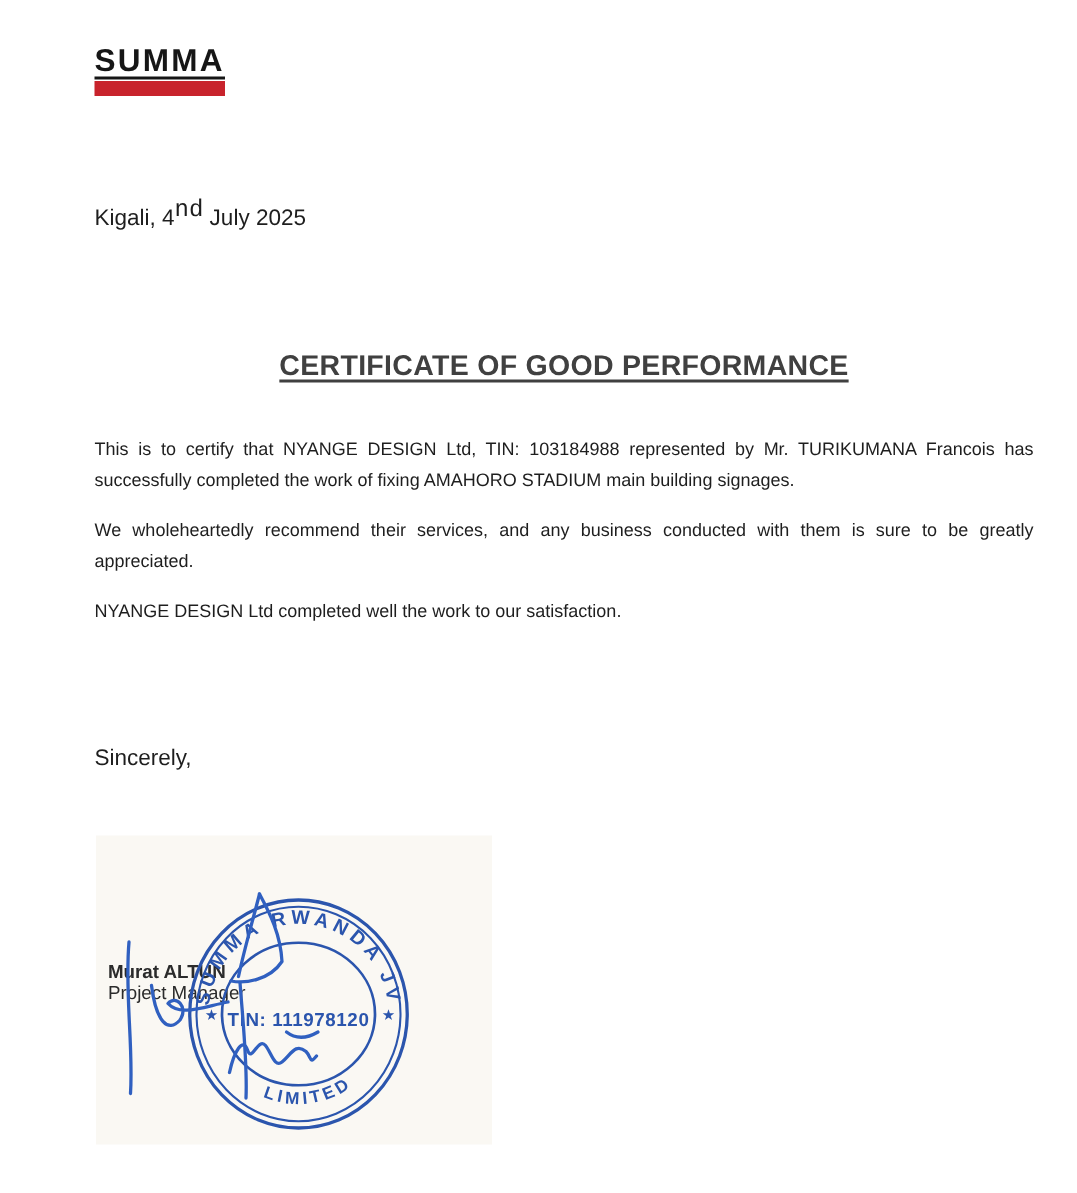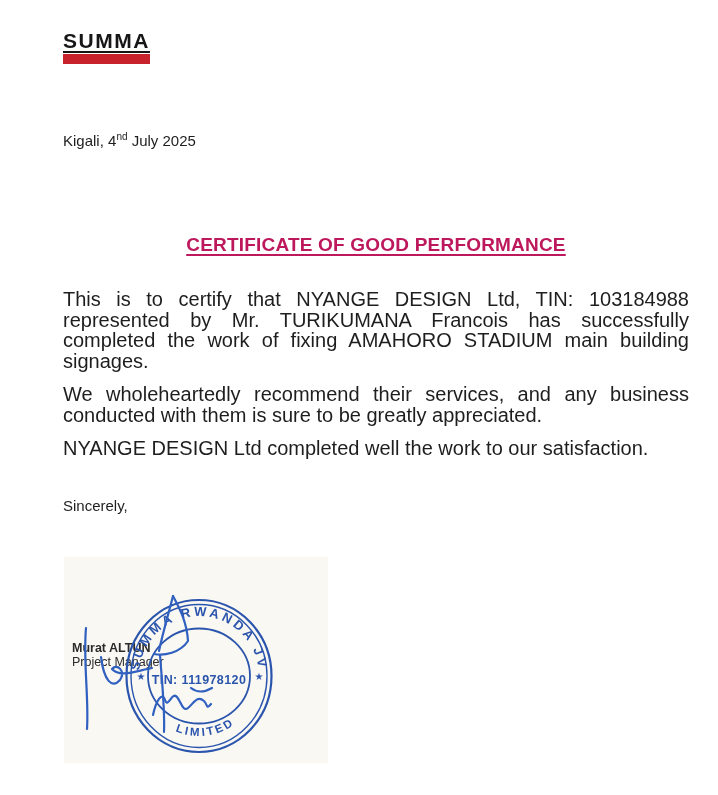--- a/index.html
+++ b/index.html
@@ -17,33 +17,33 @@
   .logo { position:absolute; left:47px; top:31px; display:inline-block; }
   .logo-word {
     font-size:21px; font-weight:700; letter-spacing:1.5px;
     color:#161616; line-height:20px;
     border-bottom:2.5px solid #161616;
     padding-bottom:0px;
   }
   .logo-bar { height:10px; background:#c8232c; margin-top:1px; }
   
   .date { position:absolute; left:47px; top:131px; font-size:15px; }
-  .date sup { font-size:10px; vertical-align:super; }
+  .date sup { font-size:16px; vertical-align:super;font-family:Liberation Mono, monospace; }
   
   .title-wrap { position:absolute; left:47px; width:626px; top:234px; text-align:center; }
   .title {
     display:inline-block;
-    font-size:19px; font-weight:700; color:#be185d;
+    font-size:19px; font-weight:700; color:#404040;
     text-decoration:underline;
     text-decoration-thickness:2px;
     text-underline-offset:3px;
     letter-spacing:0.2px;
   }
   
-  .body { position:absolute; left:47px; width:626px; top:289px; font-size:20px; line-height:20.5px; }
+  .body { position:absolute; left:47px; width:626px; top:289px; font-size:12px; line-height:20.5px; }
   .body p { text-align:justify; margin-bottom:13px; }
   .closing { position:absolute; left:47px; top:497px; font-size:15px; }
   
   .scan {
     position:absolute; left:48px; top:557px;
     width:264px; height:206px;
     background:#faf8f3;
   }
   .signer { position:absolute; left:8px; top:85px; font-size:12.5px; line-height:13.5px; color:#2b2b2b; }
   .signer-name { font-weight:700; }

